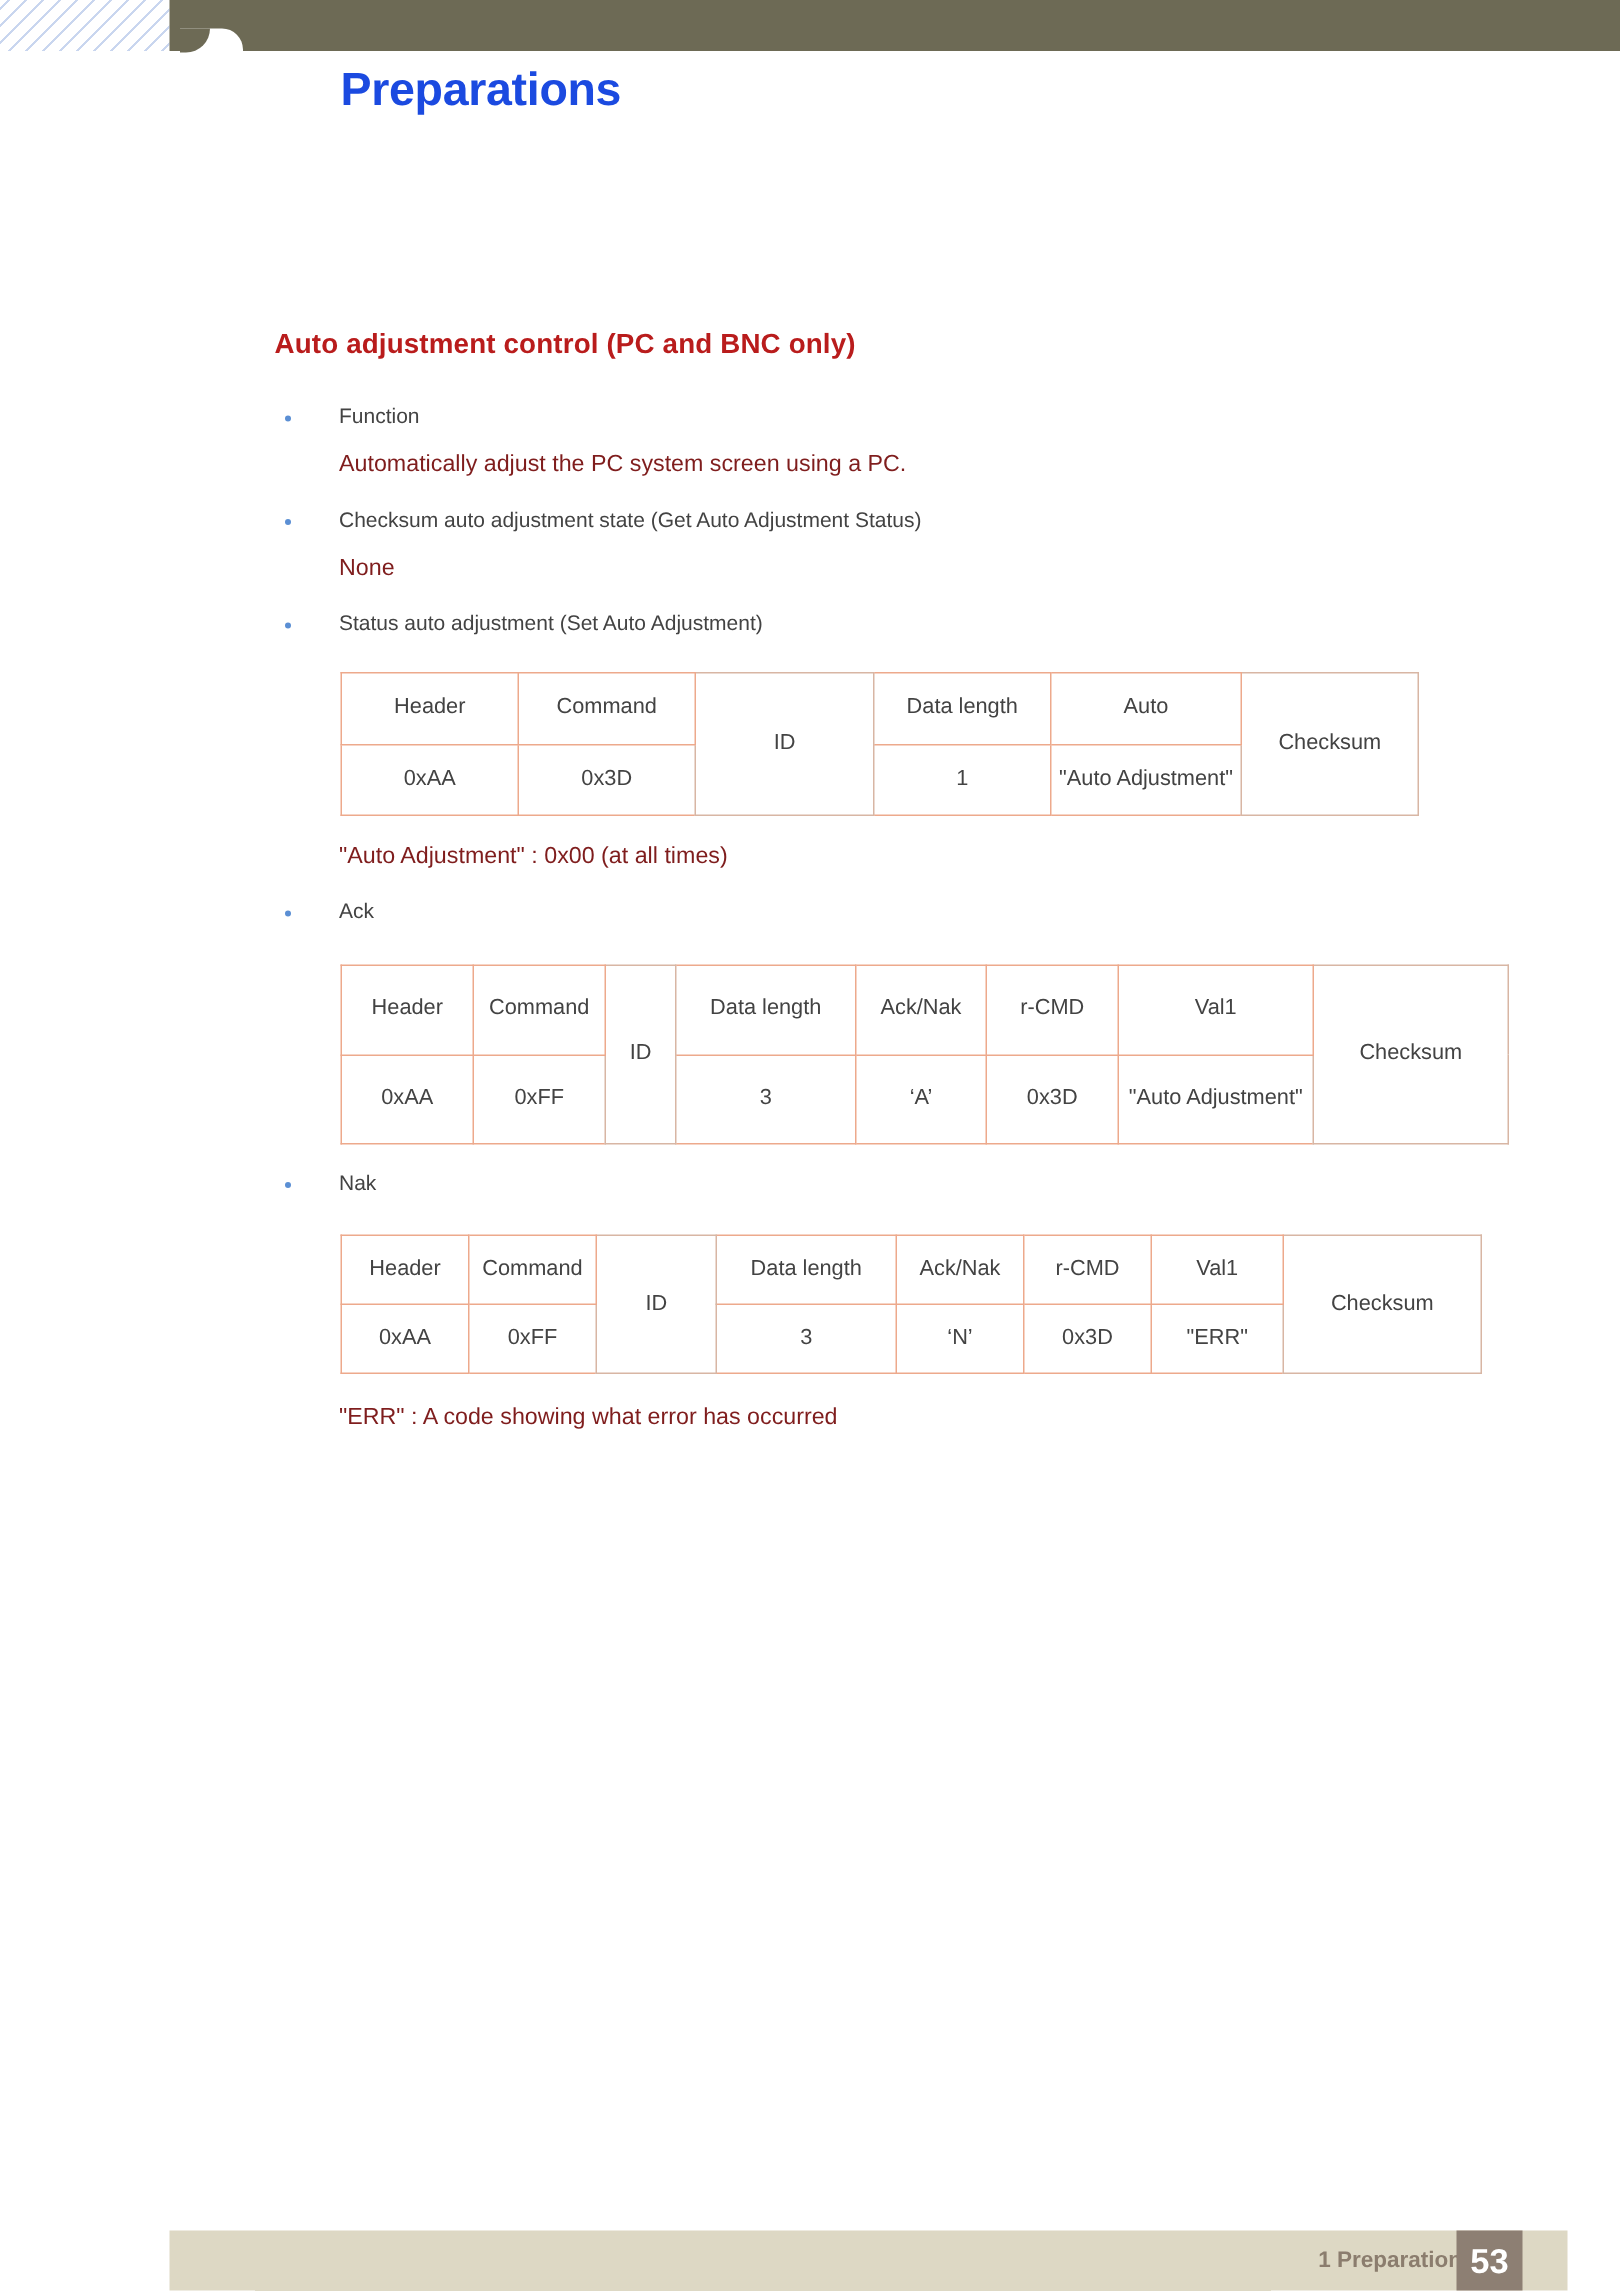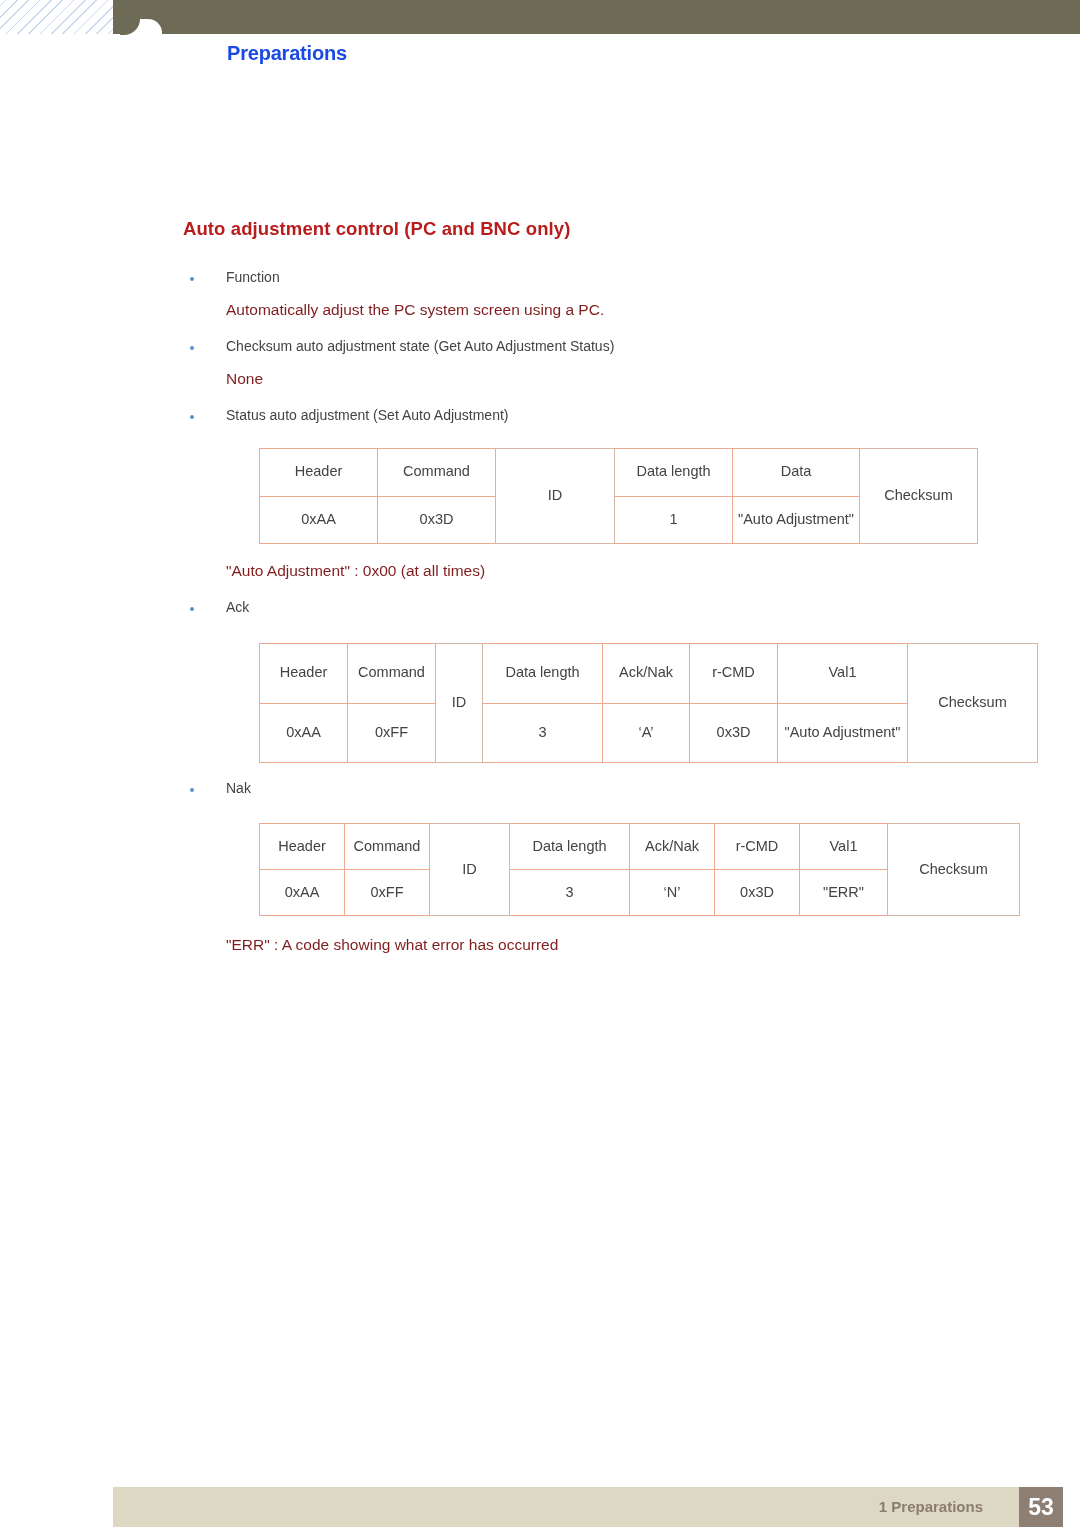--- a/index.html
+++ b/index.html
@@ -50,21 +50,21 @@
     position: absolute;
     left: 120px; top: 19px;
     width: 20px; height: 16px;
     background: #6d6a55;
     border-bottom-right-radius: 16px;
   }
 
   .page-title {
     position: absolute;
     left: 227px; top: 42px;
-    font-size: 20px;
+    font-size: 31px;
     font-weight: bold;
     color: #1b4ae0;
     letter-spacing: -0.2px;
   }
 
   
   .content {
     position: absolute;
     left: 0; top: 0;
     width: 1080px;
@@ -101,21 +101,20 @@
     white-space: nowrap;
   }
 
   
   table.frame {
     position: absolute;
     border-collapse: collapse;
     table-layout: fixed;
     border: 1.5px solid #a08a3c;
     background: #ffffff;
-    margin-left: 32px;
   }
   table.frame td {
     border: 1px solid #eda98c;
     text-align: center;
     vertical-align: middle;
     font-size: 14.5px;
     color: #434343;
     padding: 2px 1px;
     line-height: 1.35;
     font-family: "Liberation Sans", sans-serif;
@@ -141,21 +140,20 @@
     position: absolute;
     left: 971px; top: 1487px;
     width: 44px; height: 40px;
     background: #8d7f73;
     color: #ffffff;
     font-size: 23px;
     font-weight: bold;
     display: flex;
     align-items: center;
     justify-content: center;
-    margin-left: 48px;
   }
 </style>
 </head>
 <body>
 
 <div class="header-band">
   <div class="hatch"></div>
   <div class="band-olive"></div>
   <div class="band-notch"></div>
   <div class="band-notch2"></div>
@@ -192,21 +190,21 @@
       <col style="width:118px">
         <col style="width:127px">
         <col style="width:118px">
     </colgroup>
     <tbody>
       <tr>
         <td>Header</td>
         <td>Command</td>
         <td class="span-cell" rowspan="2">ID</td>
         <td>Data length</td>
-        <td>Data</td>
+        <td>Auto</td>
         <td class="span-cell" rowspan="2">Checksum</td>
       </tr>
       <tr>
         <td>0xAA</td>
         <td>0x3D</td>
         <td>1</td>
         <td>"Auto Adjustment"</td>
       </tr>
     </tbody>
   </table>

